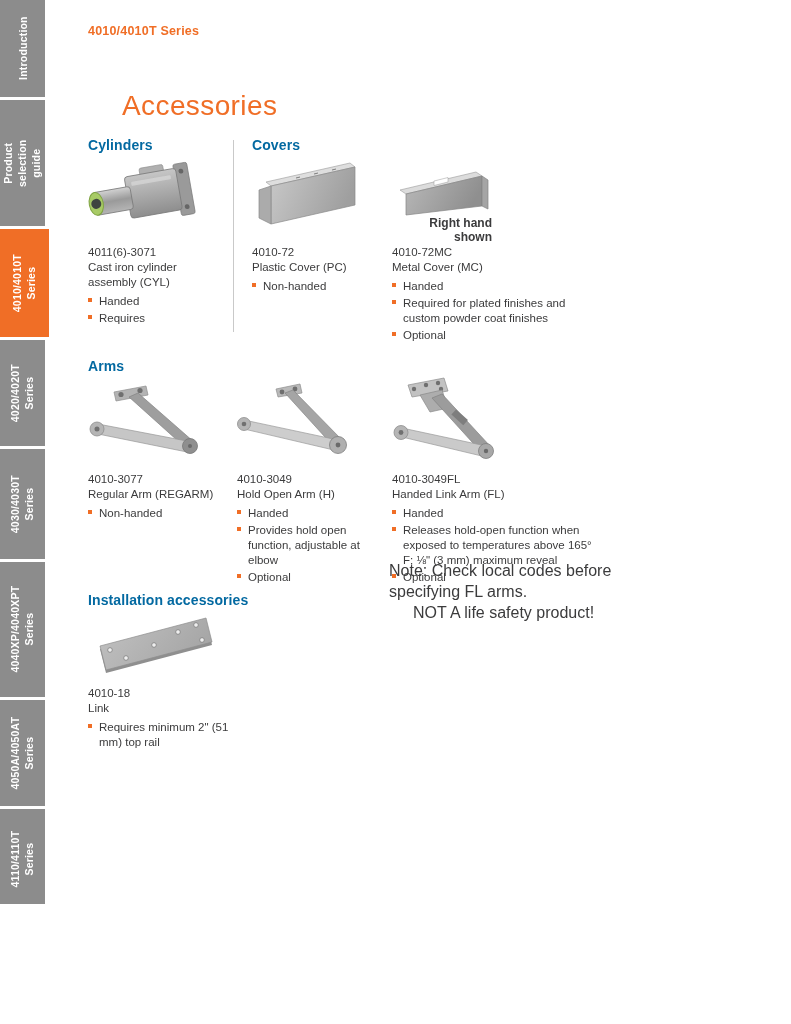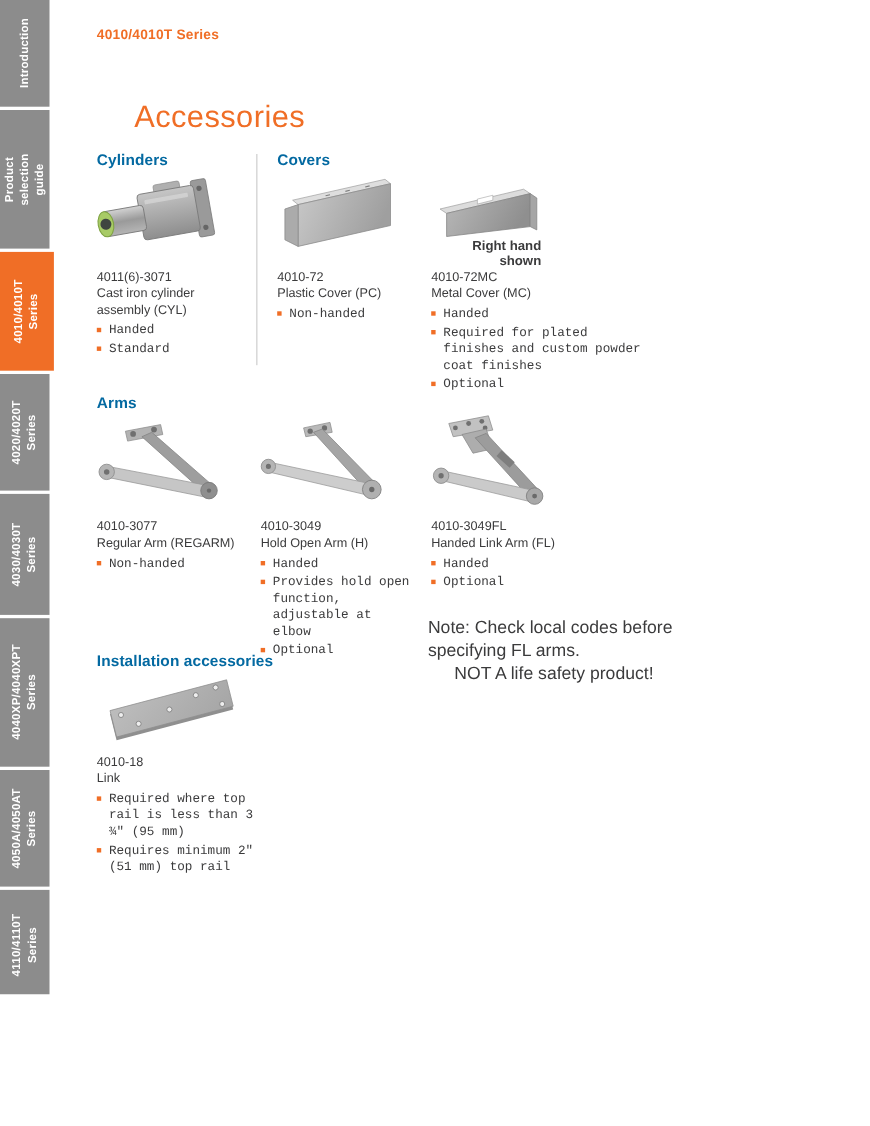--- a/index.html
+++ b/index.html
@@ -33,21 +33,21 @@
   }
   .title {
     position:absolute; left:86px; top:90px;
     color:#f06e26; font-size:28px; font-weight:normal; letter-spacing:0.4px;margin-left:36px;
   }
   .h2 { position:absolute; font-size:14px; font-weight:bold; color:#0369a1; letter-spacing:0.1px; }
   .divider { position:absolute; width:1px; background:#c9c9c9; }
   .img { position:absolute; }
   .product { position:absolute; font-size:11.5px; line-height:1.3; }
   .pnum, .pname { font-weight:normal; }
-  .bullets { margin-top:4px;font-family:Liberation Mono, monospace; }
+  .bullets { margin-top:4px; }
   .bullet { display:flex; gap:7px; margin-bottom:2px; }
   .sq { flex:0 0 auto; width:4px; height:4px; background:#f06e26; margin-top:4.5px; }
   .caption { position:absolute; font-size:12px; font-weight:bold; color:#3b3b3c; }
   .note { position:absolute; font-size:16px; line-height:1.32; color:#3b3b3c; }
   .note .l2 { padding-left:24px; }
   .footer { position:absolute; left:88px; top:990px; font-size:11px; color:#2b2b2b; display:flex; gap:9px; }
 </style>
 </head>
 <body>
 
@@ -126,21 +126,21 @@
   <div class="product" style="left:88px; top:245px; width:128px;">
     <div class="pnum">4011(6)-3071</div>
     <div class="pname">Cast iron cylinder assembly (CYL)</div>
     <div class="bullets">
       <div class="bullet">
         <span class="sq"></span>
         <span>Handed</span>
       </div>
       <div class="bullet">
         <span class="sq"></span>
-        <span>Standard</span>
+        <span>Requires</span>
       </div>
     </div>
   </div>
 
   <div class="img" style="left:252px; top:155px; width:112px; height:74px;">
     <svg width="112" height="74" viewBox="0 0 112 74">
       <defs>
         <linearGradient id="pcf" x1="0" y1="0" x2="1" y2="0.3">
           <stop offset="0" stop-color="#c9c9c9"></stop>
             <stop offset="1" stop-color="#9f9f9f"></stop>
@@ -282,20 +282,24 @@
   <div class="product" style="left:392px; top:472px; width:208px;">
     <div class="pnum">4010-3049FL</div>
     <div class="pname">Handed Link Arm (FL)</div>
     <div class="bullets">
       <div class="bullet">
         <span class="sq"></span>
         <span>Handed</span>
       </div>
       <div class="bullet">
         <span class="sq"></span>
+        <span>Releases hold-open function when exposed to temperatures above 165° F; ⅛" (3 mm) maximum reveal</span>
+      </div>
+      <div class="bullet">
+        <span class="sq"></span>
         <span>Optional</span>
       </div>
     </div>
   </div>
 
   <div class="note" style="left:389px; top:560px; width:235px;">
     <div class="l1">Note: Check local codes before specifying FL arms.</div>
     <div class="l2">NOT A life safety product!</div>
   </div>
 
@@ -319,24 +323,20 @@
       <circle cx="110" cy="28" r="2.3" fill="#eeeeee" stroke="#777777" stroke-width="0.7"></circle>
     </svg>
   </div>
 
   <div class="product" style="left:88px; top:686px; width:155px;">
     <div class="pnum">4010-18</div>
     <div class="pname">Link</div>
     <div class="bullets">
       <div class="bullet">
         <span class="sq"></span>
-        <span>Required where top rail is less than 3 ¾" (95 mm)</span>
-      </div>
-      <div class="bullet">
-        <span class="sq"></span>
         <span>Requires minimum 2" (51 mm) top rail</span>
       </div>
     </div>
   </div>
 
   <div class="footer">
     <span>8</span>
     <span>·</span>
     <span>LCN</span>
     <span>·</span>

